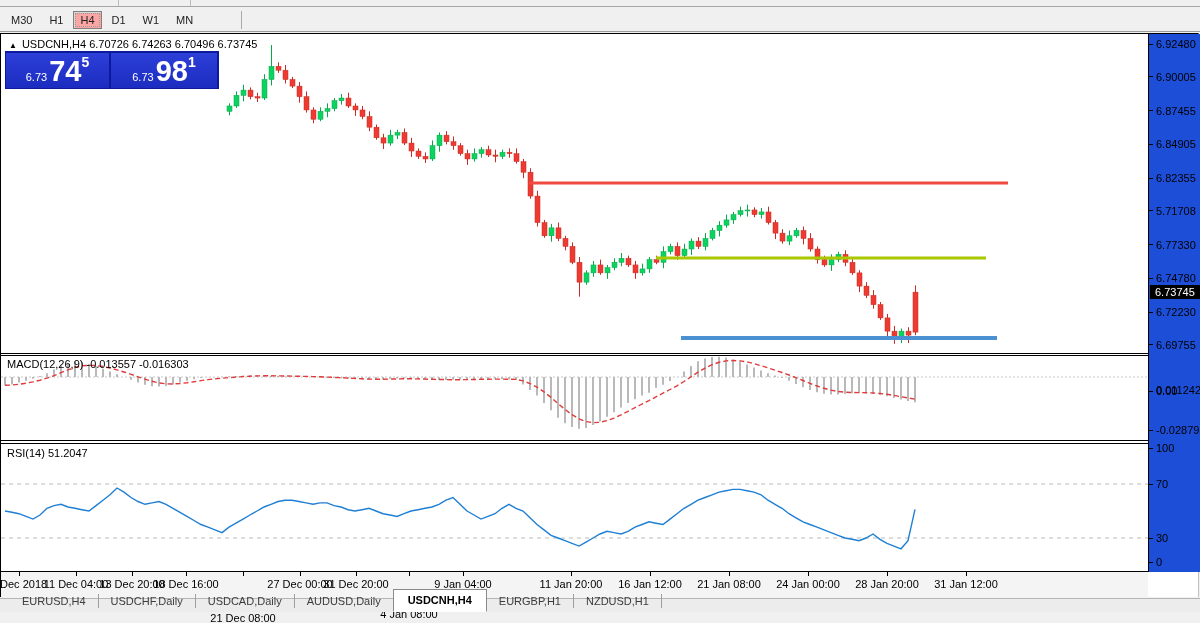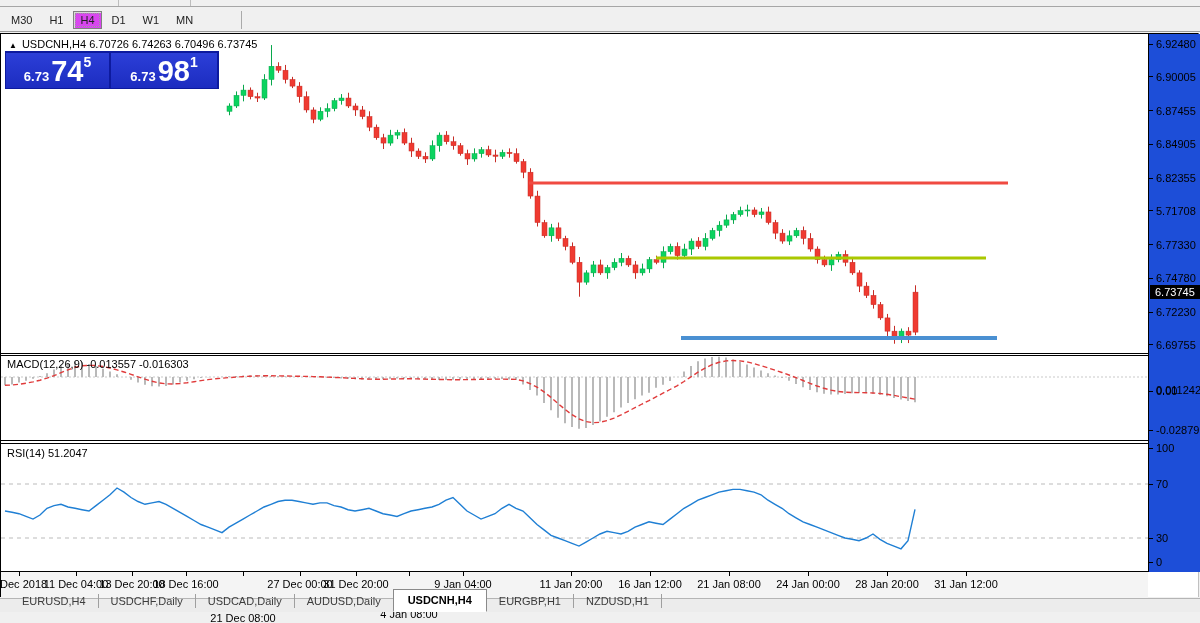--- a/index.html
+++ b/index.html
@@ -5,21 +5,21 @@
   html,body{margin:0;padding:0;width:1200px;height:623px;overflow:hidden;
     font-family:"Liberation Sans",sans-serif;background:#f0f0f0;position:relative;}
   *{box-sizing:border-box;}
   
   #top-strip{position:absolute;left:0;top:0;width:1200px;height:7px;background:#f0f0f0;border-bottom:1px solid #a6a6a6;}
   #top-strip .sep{position:absolute;top:0;width:1px;height:6px;background:#bdbdbd;}
   
   #tf-bar{position:absolute;left:0;top:8px;width:1200px;height:24px;background:#f0f0f0;
     border-bottom:1px solid #9a9a9a;display:flex;align-items:center;padding-left:4px;}
   .tf-btn{font-size:11px;color:#222;padding:2px 6px;margin-right:3px;border:1px solid transparent;cursor:default;}
-  .tf-btn.active{background:#d946ef;border:1px solid #808080;box-shadow:inset 1px 1px 0 #d8d8d8;outline:1px dotted #999;outline-offset:-3px;}
+  .tf-btn.active{background:#fca5a5;border:1px solid #808080;box-shadow:inset 1px 1px 0 #d8d8d8;outline:1px dotted #999;outline-offset:-3px;}
   
   #chart-window{position:absolute;left:0;top:33px;width:1199px;height:564px;background:#fff;
     border-top:1px solid #000;border-left:1px solid #000;border-right:1px solid #c0c0c0;}
   #main-svg{position:absolute;left:0;top:0;}
   #split1{position:absolute;left:0;top:319px;width:1147px;height:3px;background:#fff;border-top:1px solid #000;border-bottom:1px solid #000;cursor:row-resize;}
   #macd-svg{position:absolute;left:0;top:322px;}
   #split2{position:absolute;left:0;top:406px;width:1147px;height:4px;background:#fff;border-top:1px solid #000;border-bottom:1px solid #000;cursor:row-resize;}
   #rsi-svg{position:absolute;left:0;top:410px;}
   #bottom-line{position:absolute;left:0;top:537px;width:1147px;height:1px;background:#000;}
   #right-axis{position:absolute;left:1147px;top:0;width:65px;height:538px;background:#1d4ed8;border-left:1px solid #000;}
@@ -43,21 +43,21 @@
   #buy-btn{width:50px;margin-left:2px;}
   .spin-btn{width:21px;background:#f2f2f2;border:1px solid #bbb;color:#2236d1;font-size:8px;
     display:flex;align-items:center;justify-content:center;cursor:pointer;}
   #volume-input{flex:1;border:1px solid #bbb;border-left:none;border-right:none;font-size:14px;
     text-align:right;padding-right:14px;font-family:"Liberation Sans",sans-serif;color:#000;}
   #trade-row2{display:flex;height:35px;margin-top:1px;}
   .price-box{background:linear-gradient(#2c3fd8,#1c2cc0);color:#fff;display:flex;align-items:flex-end;
     justify-content:center;padding-bottom:2px;cursor:pointer;}
   #sell-price{width:103px;margin-right:2px;}
   #buy-price{width:106px;}
-  .p-small{font-size:13px;font-weight:bold;margin-right:2px;line-height:18px;}
+  .p-small{font-size:11px;font-weight:normal;margin-right:2px;line-height:18px;}
   .p-big{font-size:29px;font-weight:bold;line-height:29px;}
   .p-sup{font-size:14px;font-weight:bold;line-height:14px;align-self:flex-start;margin-top:2px;}
   
   #tabs-bar{position:absolute;left:0;top:598px;width:1200px;height:14px;background:#ececec;
     border-top:1px solid #b5b5b5;display:flex;align-items:flex-end;padding-left:10px;}
   .tab{font-size:11px;color:#3c3c3c;padding:4px 12px 5px 12px;cursor:pointer;white-space:nowrap;}
   .tab.active{background:#fff;border:1px solid #8a8a8a;border-bottom:1px solid #fff;font-weight:bold;color:#000;
     padding:4px 14px 5px 14px;}
   .tab-sep{width:1px;height:14px;background:#9f9f9f;margin-bottom:4px;}
 </style>

